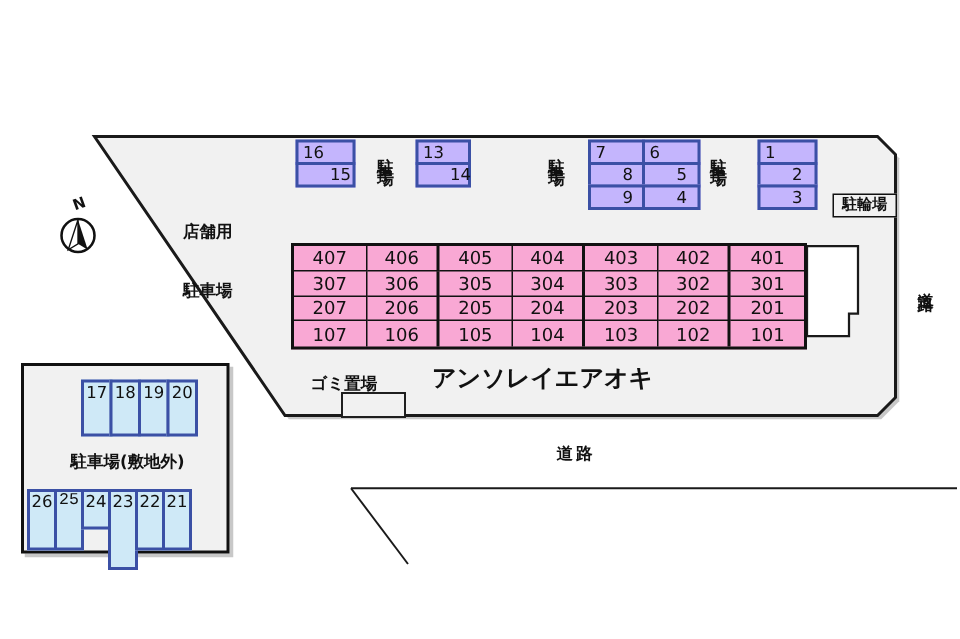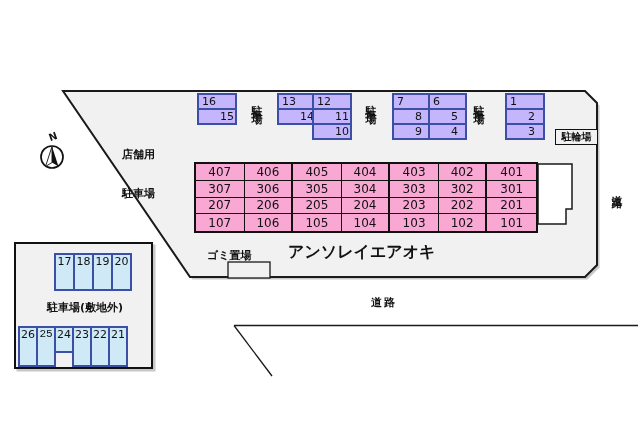--- a/index.html
+++ b/index.html
@@ -86,25 +86,20 @@
   <div class="lbl vtext" style="left:610px;top:186px;letter-spacing:2px;">道路</div>
 
   <div class="vstack" style="left:197px;top:93px;width:40px;">
       <div class="stall">16</div>
       <div class="stall">15</div>
     </div>
   <div class="vstack" style="left:277px;top:93px;width:37px;">
       <div class="stall">13</div>
       <div class="stall">14</div>
     </div>
-  <div class="vstack" style="left:312px;top:93px;width:40px;">
-      <div class="stall">12</div>
-      <div class="stall">11</div>
-      <div class="stall">10</div>
-    </div>
   <div class="vstack" style="left:392px;top:93px;width:38px;">
       <div class="stall">7</div>
       <div class="stall">8</div>
       <div class="stall">9</div>
     </div>
   <div class="vstack" style="left:428px;top:93px;width:39px;">
       <div class="stall">6</div>
       <div class="stall">5</div>
       <div class="stall">4</div>
     </div>
@@ -150,19 +145,19 @@
         <div class="stall" style="width: 21px; height: 38px;">17</div>
         <div class="stall" style="width: 21px; height: 38px;">18</div>
         <div class="stall" style="width: 21px; height: 38px;">19</div>
         <div class="stall" style="width: 21px; height: 38px;">20</div>
       </div>
     <div class="lbl" style="left:19px;top:57px;width:100px;text-align:center;">駐車場(敷地外)</div>
     <div class="hstack" style="left:2px;top:82px;">
         <div class="stall" style="width: 20px; height: 41px;">26</div>
         <div class="stall" style="width: 20px; height: 41px; font-family: Liberation Mono, monospace;">25</div>
         <div class="stall" style="width: 20px; height: 27px;">24</div>
-        <div class="stall" style="width: 20px; height: 41px;">23</div>
+        <div class="stall" style="width: 20px; height: 54px;">23</div>
         <div class="stall" style="width: 20px; height: 41px;">22</div>
         <div class="stall" style="width: 20px; height: 41px;">21</div>
       </div>
   </div>
 
 </div>
 
 </body></html>

